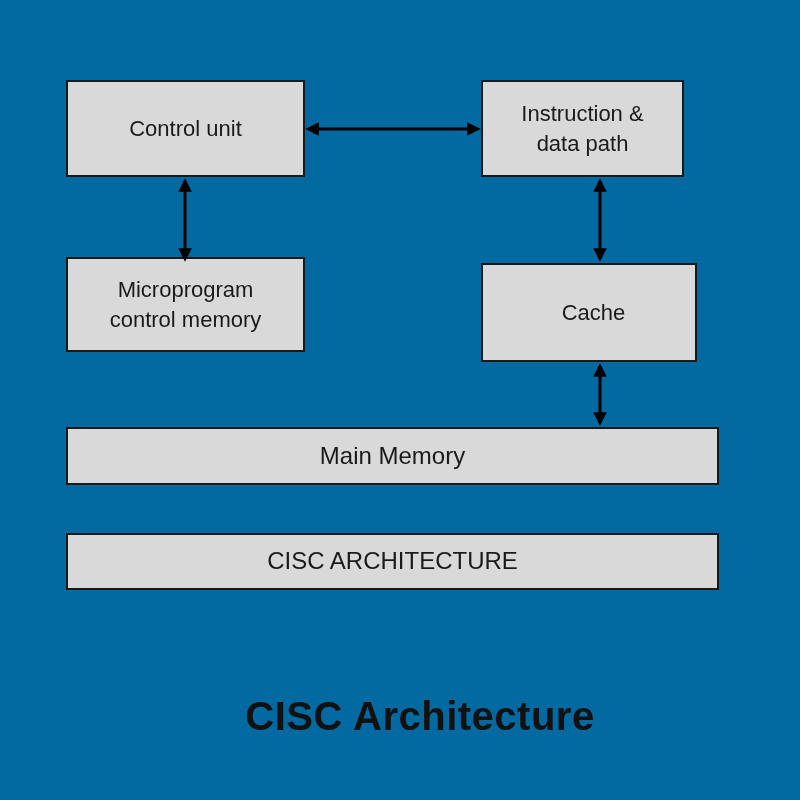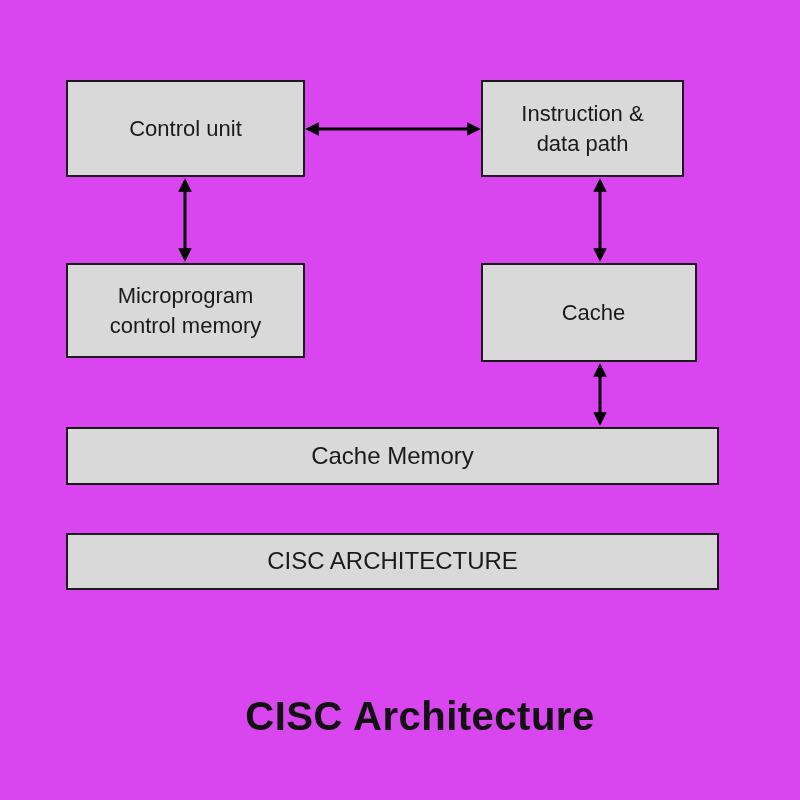--- a/index.html
+++ b/index.html
@@ -4,41 +4,41 @@
 <style>
   html, body {
     margin: 0;
     padding: 0;
     background: #ffffff;
   }
   #canvas {
     position: relative;
     width: 800px;
     height: 800px;
-    background: #d946ef;
+    background: #0369a1;
     font-family: "Liberation Sans", "DejaVu Sans", sans-serif;
     overflow: hidden;
   }
   .box {
     position: absolute;
     box-sizing: border-box;
     background: #d9d9d9;
     border: 2px solid #1a1a1a;
     color: #1a1a1a;
     display: flex;
     align-items: center;
     justify-content: center;
     text-align: center;
     white-space: pre-line;
     font-size: 22px;
     line-height: 1.35;
   }
   #box-control-unit        { left: 66px;  top: 80px;  width: 239px; height: 97px; }
   #box-instruction         { left: 481px; top: 80px;  width: 203px; height: 97px; }
-  #box-microprogram        { left: 66px;  top: 263px; width: 239px; height: 95px; }
+  #box-microprogram        { left: 66px;  top: 257px; width: 239px; height: 95px; }
   #box-cache               { left: 481px; top: 263px; width: 216px; height: 99px; padding-left: 9px; }
   #box-main-memory         { left: 66px;  top: 427px; width: 653px; height: 58px; font-size: 24px; }
   #box-cisc-banner         { left: 66px;  top: 533px; width: 653px; height: 57px; font-size: 24px; }
   #arrow-layer {
     position: absolute;
     left: 0; top: 0;
     width: 800px; height: 800px;
     pointer-events: none;
   }
   #caption {
@@ -70,21 +70,21 @@
   <div class="box" id="box-microprogram">
     <span>Microprogram
 control memory</span>
   </div>
 
   <div class="box" id="box-cache">
     <span>Cache</span>
   </div>
 
   <div class="box" id="box-main-memory">
-    <span>Cache Memory</span>
+    <span>Main Memory</span>
   </div>
 
   <div class="box" id="box-cisc-banner">
     <span>CISC ARCHITECTURE</span>
   </div>
 
   <svg id="arrow-layer" viewBox="0 0 800 800" xmlns="http://www.w3.org/2000/svg">
     <defs>
       <marker id="ah" viewBox="0 0 10 10" refX="8" refY="5" markerWidth="4.5" markerHeight="4.5" orient="auto-start-reverse">
         <path d="M 0 0 L 10 5 L 0 10 z" fill="#000000"></path>

